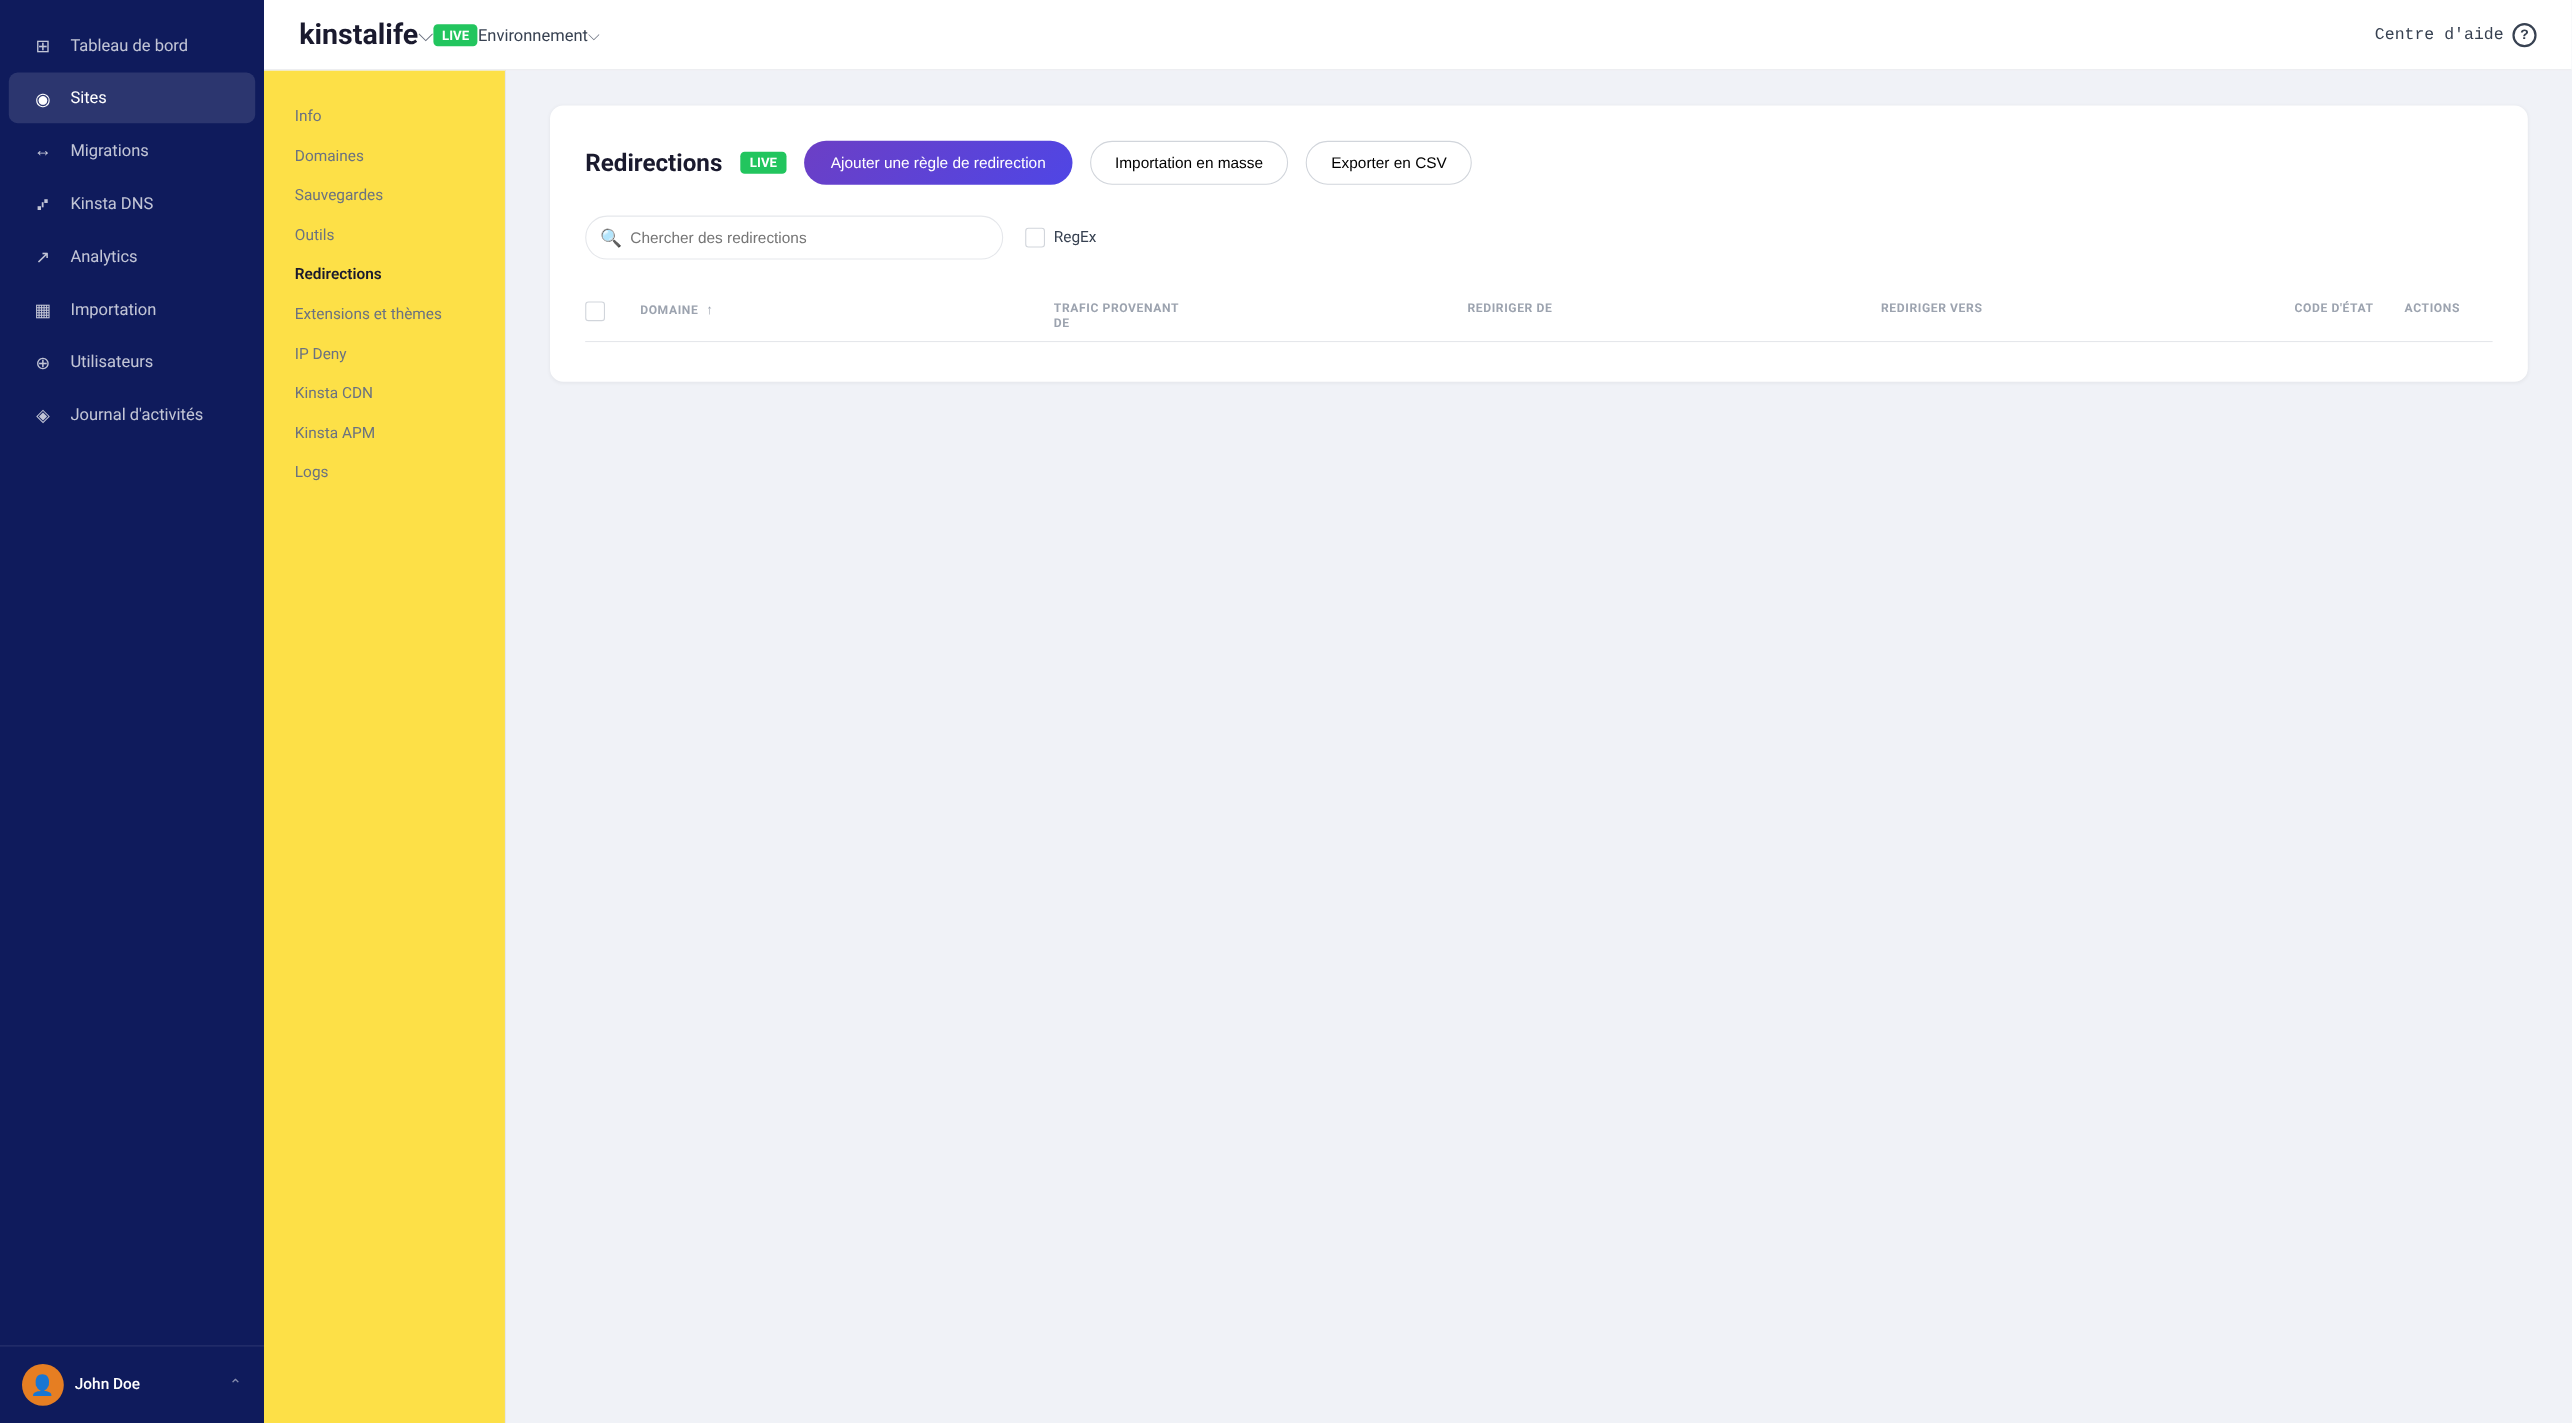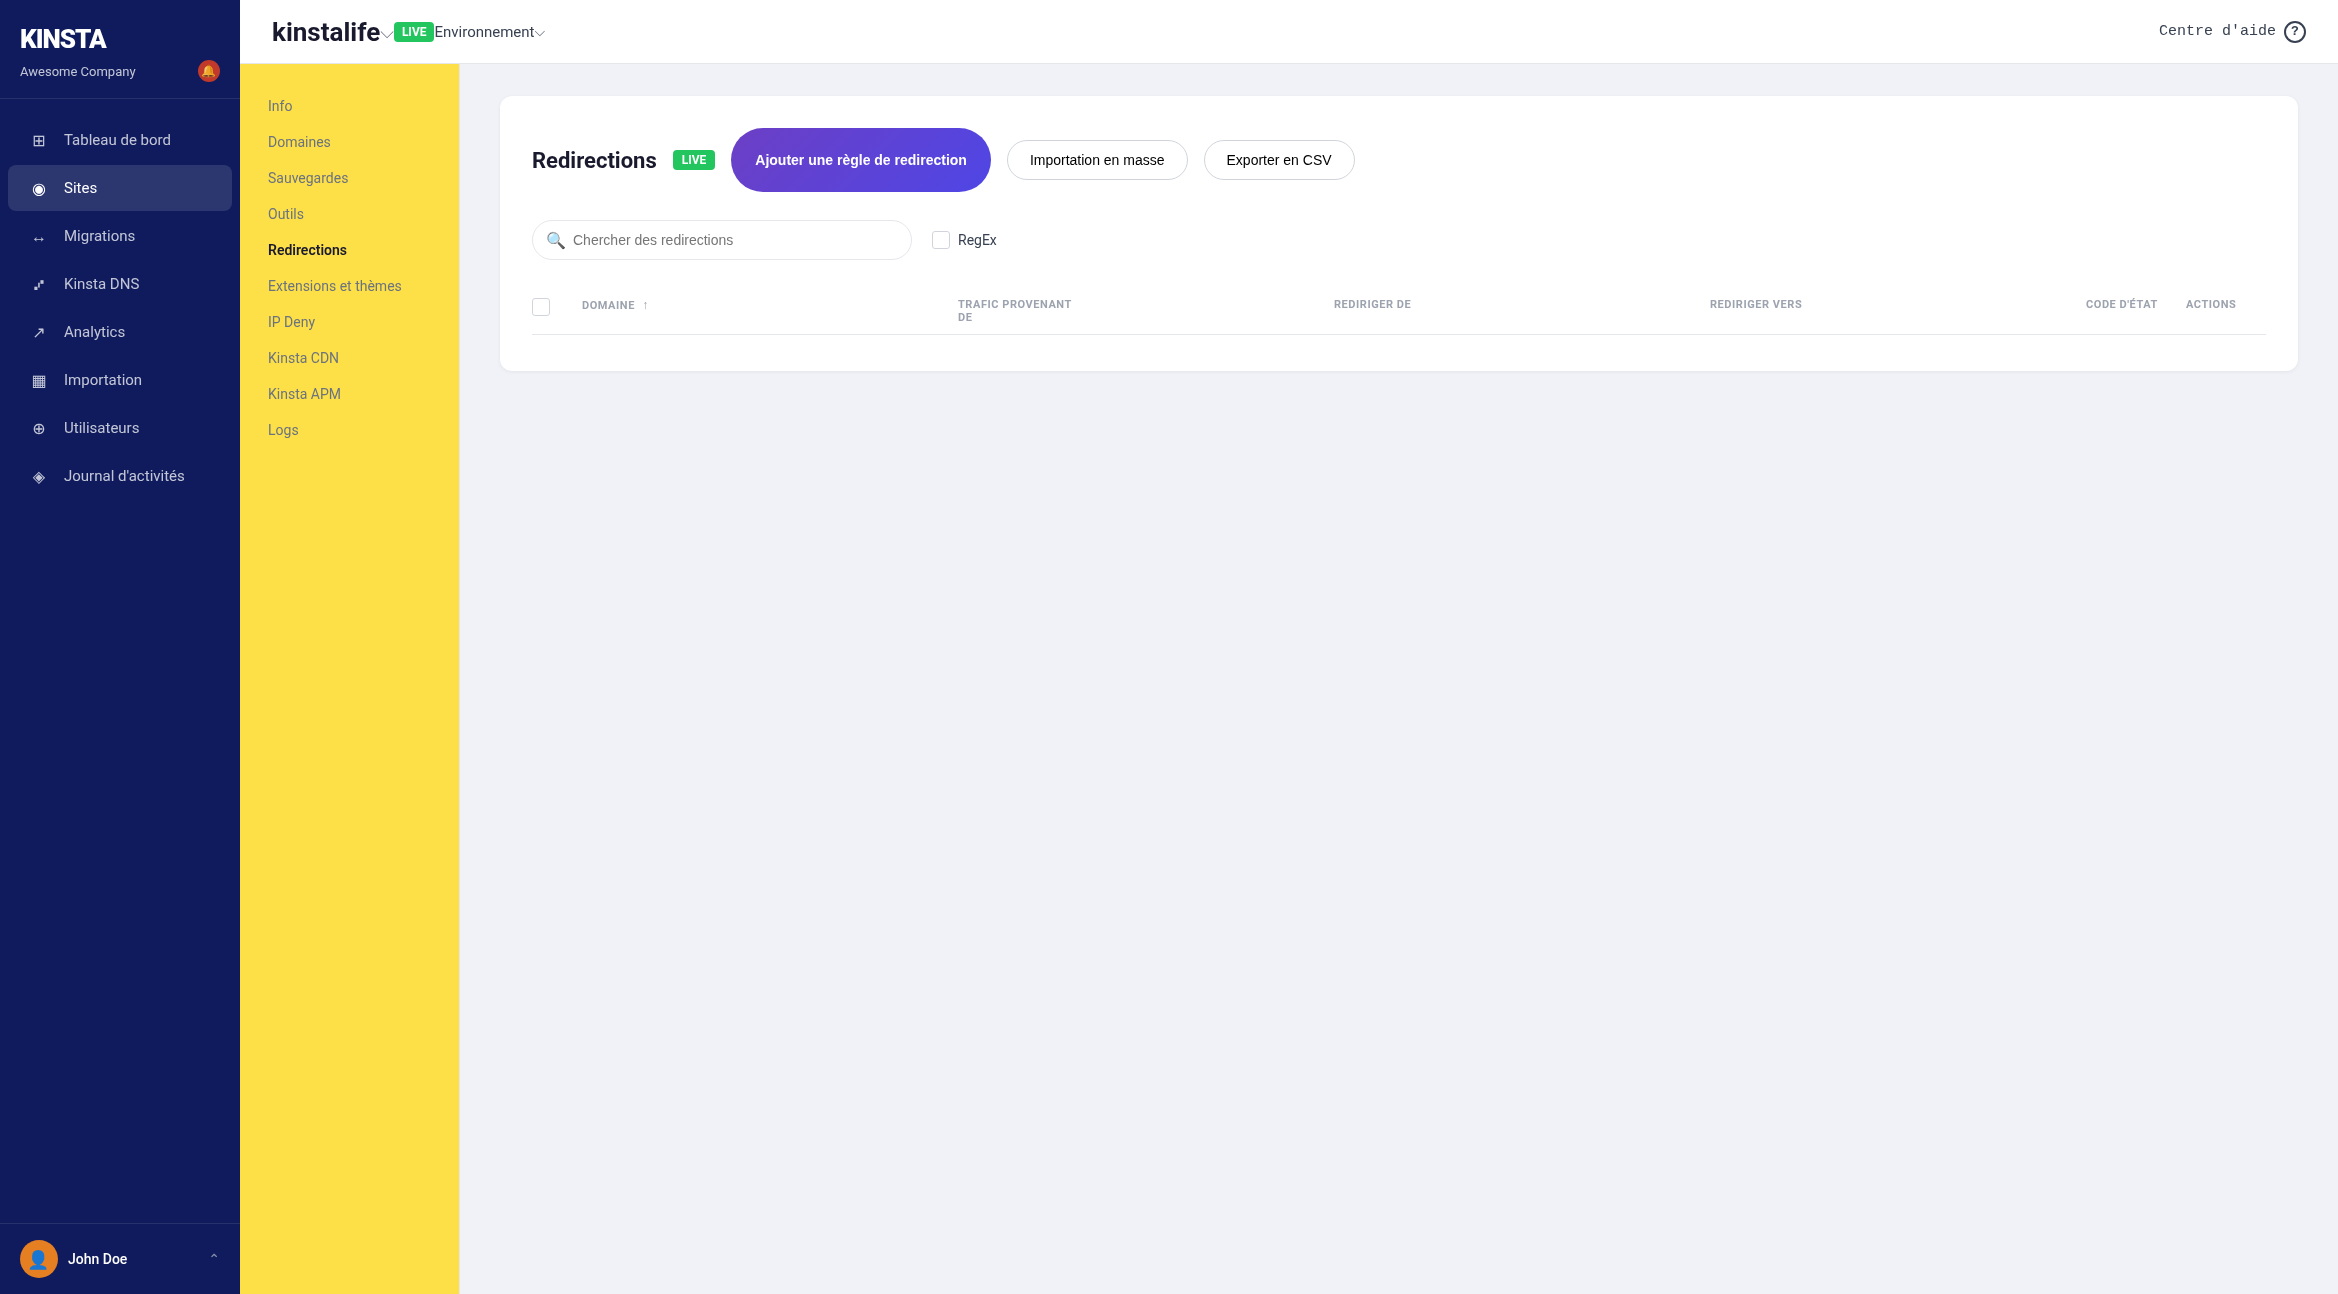--- a/index.html
+++ b/index.html
@@ -217,24 +217,24 @@
       color: white;
       font-size: 12px;
       font-weight: 700;
       padding: 3px 9px;
       border-radius: 4px;
     }
     .btn-add {
       background: linear-gradient(135deg, #6c3fc5, #4f46e5);
       color: white;
       border: none;
-      padding: 24px 24px;
+      padding: 12px 24px;
       border-radius: 999px;
       font-size: 14px;
-      font-weight: 700;
+      font-weight: 400;
       cursor: pointer;
       white-space: nowrap;
     }
     .btn-outline {
       background: white;
       color: #000000;
       border: 1.5px solid #d1d5db;
       padding: 11px 22px;
       border-radius: 999px;
       font-size: 14px;
@@ -331,27 +331,20 @@
       cursor: pointer;
       font-size: 18px;
       color: #6b7280;
     }
     .action-icon.delete { color: #9ca3af; }
   </style>
 </head>
 <body>
 
 <div class="sidebar">
-  <div class="sidebar-header">
-    <div class="sidebar-logo">KINSTA</div>
-    <div class="sidebar-company">
-      <span>Awesome Company</span>
-      <div class="bell">🔔</div>
-    </div>
-  </div>
   <nav class="sidebar-nav">
 
   <div class="nav-item">
         <span class="nav-icon">⊞</span>
         <span>Tableau de bord</span>
       </div>
       <div class="nav-item active">
         <span class="nav-icon">◉</span>
         <span>Sites</span>
       </div>

